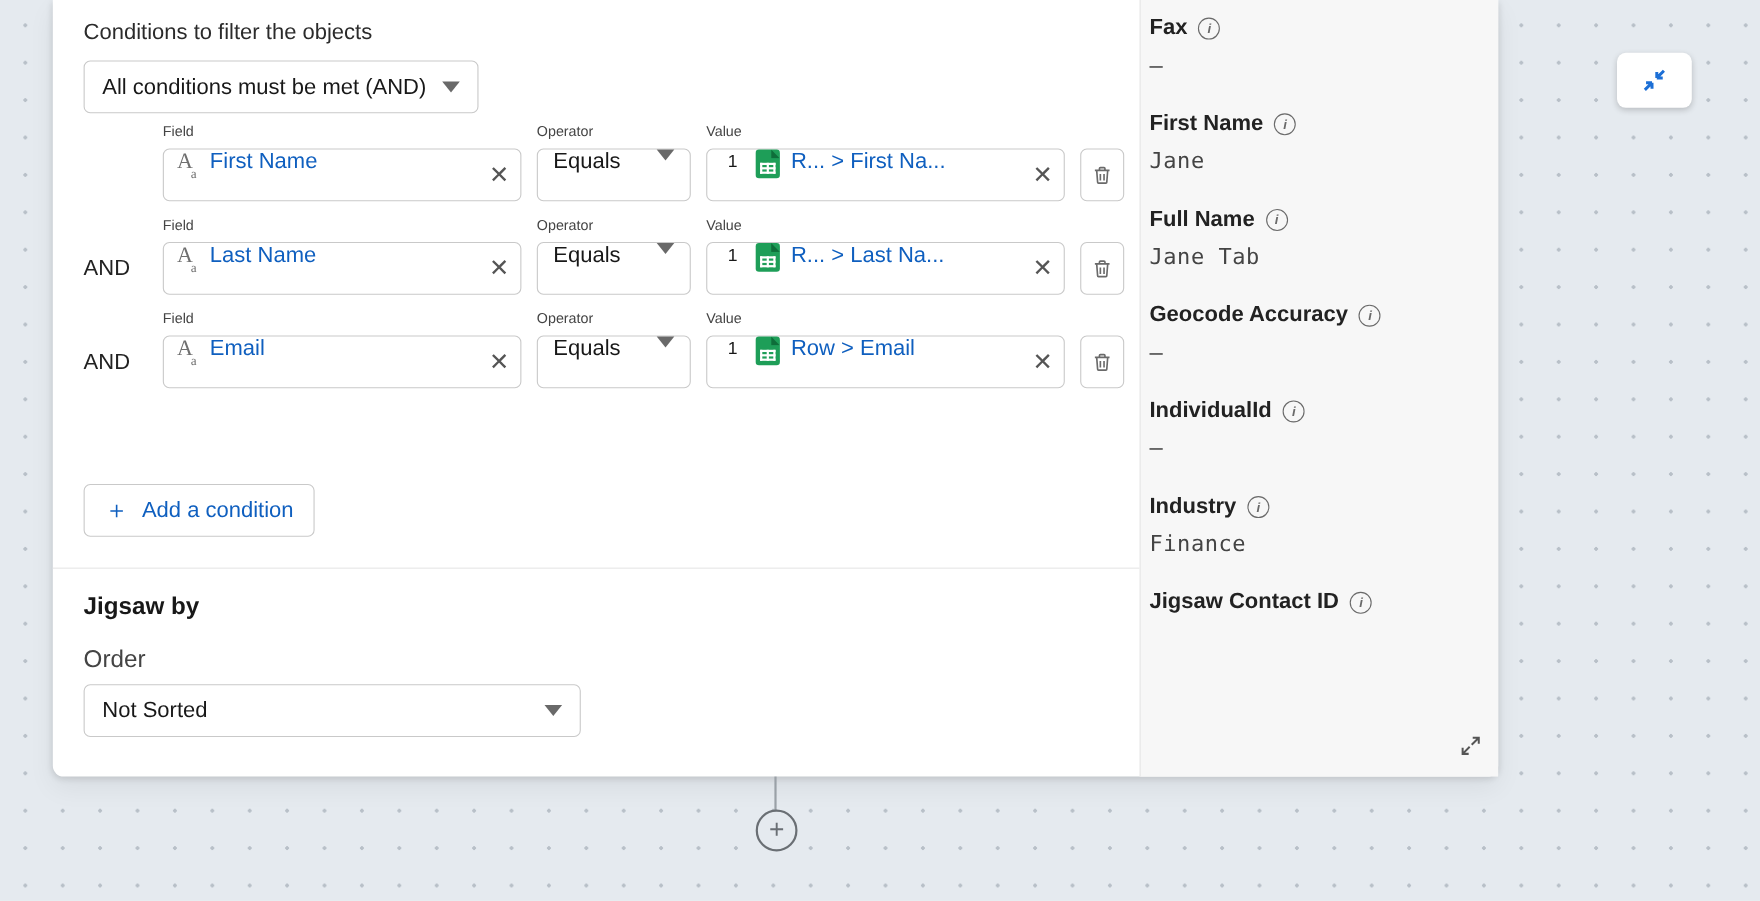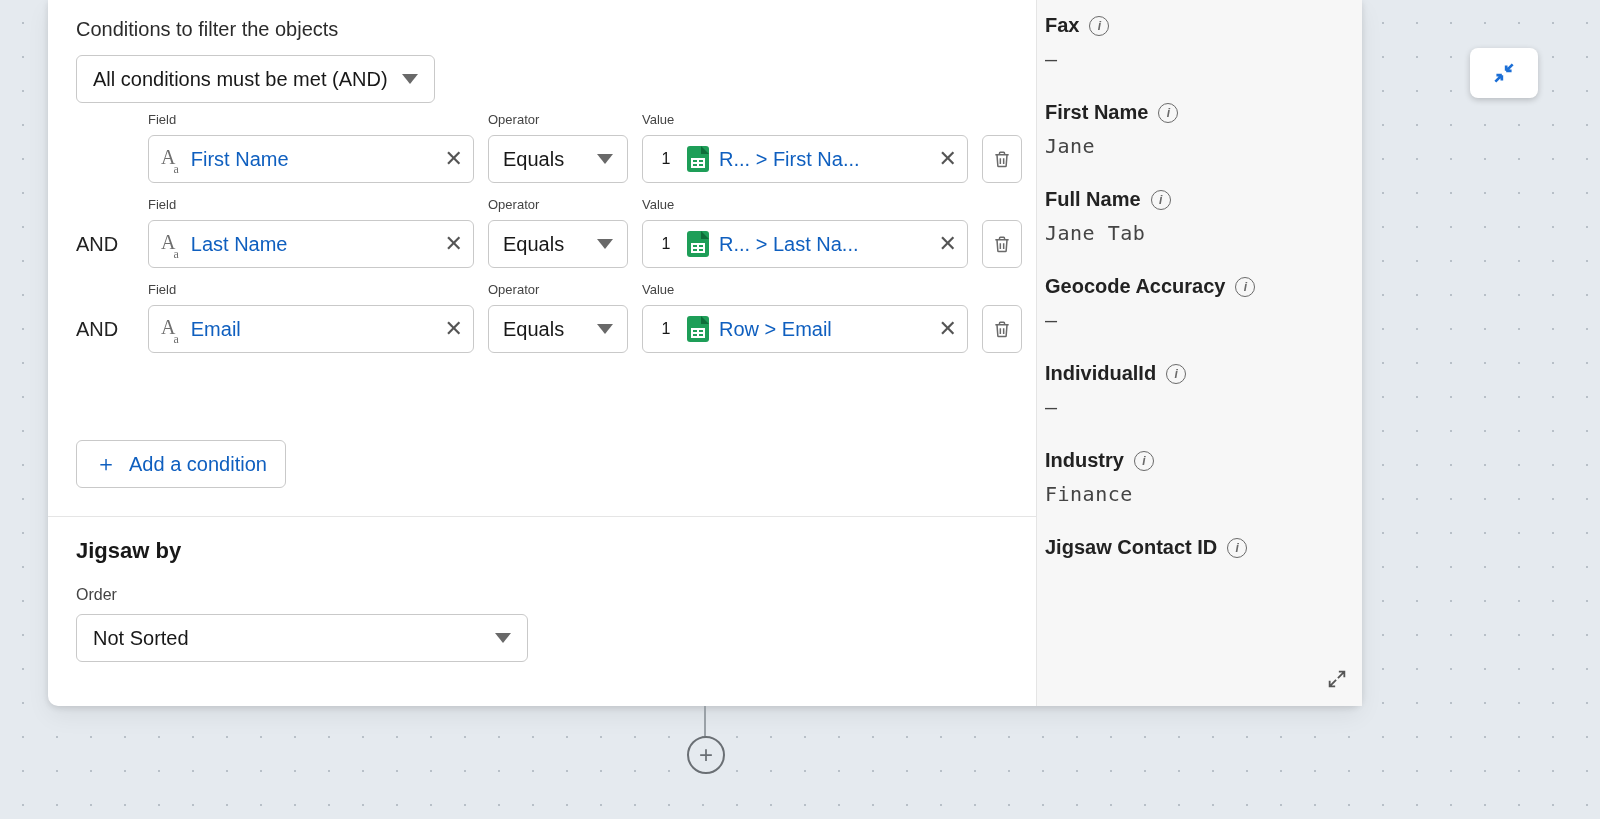--- a/index.html
+++ b/index.html
@@ -57,21 +57,21 @@
     }
     .block1 { position:absolute; left:28px; top:112px; right:28px; }
     .row-labels { font-size:13px; color:#444; margin-bottom:8px; }
     .row-labels .lbl-and { }
     .cond-row { align-items:center; margin-bottom:14px; }
 
     .and-cell { font-size:20px; font-weight:500; color:#222; padding-left:0; }
 
     .field, .value, .operator {
       height:48px; border:1px solid #c9c9c9; border-radius:6px; background:#fff;
-      display:flex; align-items:center; font-size:20px; position:relative;
+      display:flex; align-items:flex-start; font-size:20px; position:relative;
     }
     .field { padding:0 44px 0 12px; gap:10px; }
     .field .txt, .value .txt { color:#0f5fbf; }
     .field .aa { color:#6f6f6f; font-family:Georgia,serif; }
     .field .aa sub{font-size:12px; position:relative; top:4px; left:-2px;}
     .clear-x {
       position:absolute; right:10px; top:50%; transform:translateY(-50%);
       font-size:22px; color:#555; cursor:pointer; line-height:1;
     }
 
@@ -108,21 +108,21 @@
       display:inline-flex; align-items:center; gap:12px;
       height:48px; padding:0 18px;
       border:1px solid #c9c9c9; border-radius:6px; background:#fff;
       color:#0f5fbf; font-size:20px; cursor:pointer;
     }
     .plus { font-size:22px; line-height:1; color:#0f5fbf; }
 
     .divider { position:absolute; left:0; right:0; top:516px; height:1px; background:#e5e5e5; }
 
     .orderby { position:absolute; left:28px; top:538px; right:28px; }
-    .orderby .lbl { margin-top:22px; font-size:16px; color:#444; }
+    .orderby .lbl { margin-top:22px; font-size:22px; color:#444; }
     .orderby .select-box { width:452px; justify-content:space-between; margin-top:10px; }
 
     
     .kv { margin-bottom:30px; }
     .kv .k { display:flex; align-items:center; gap:10px; font-weight:700; font-size:20px; color:#222; }
     .kv .v { margin-top:10px; font-family: ui-monospace,Menlo,Consolas,monospace; font-size:20px; color:#444; letter-spacing:.5px; }
     .info-icn { width:20px; height:20px; border:1.6px solid #6a6a6a; border-radius:50%; display:inline-flex; align-items:center; justify-content:center; font-size:12px; color:#6a6a6a; font-weight:700; font-family:Arial; }
     .info-icn::after{content:"i"; font-style:italic;}
 
     .expand-corner { position:absolute; right:14px; bottom:12px; cursor:pointer; }

